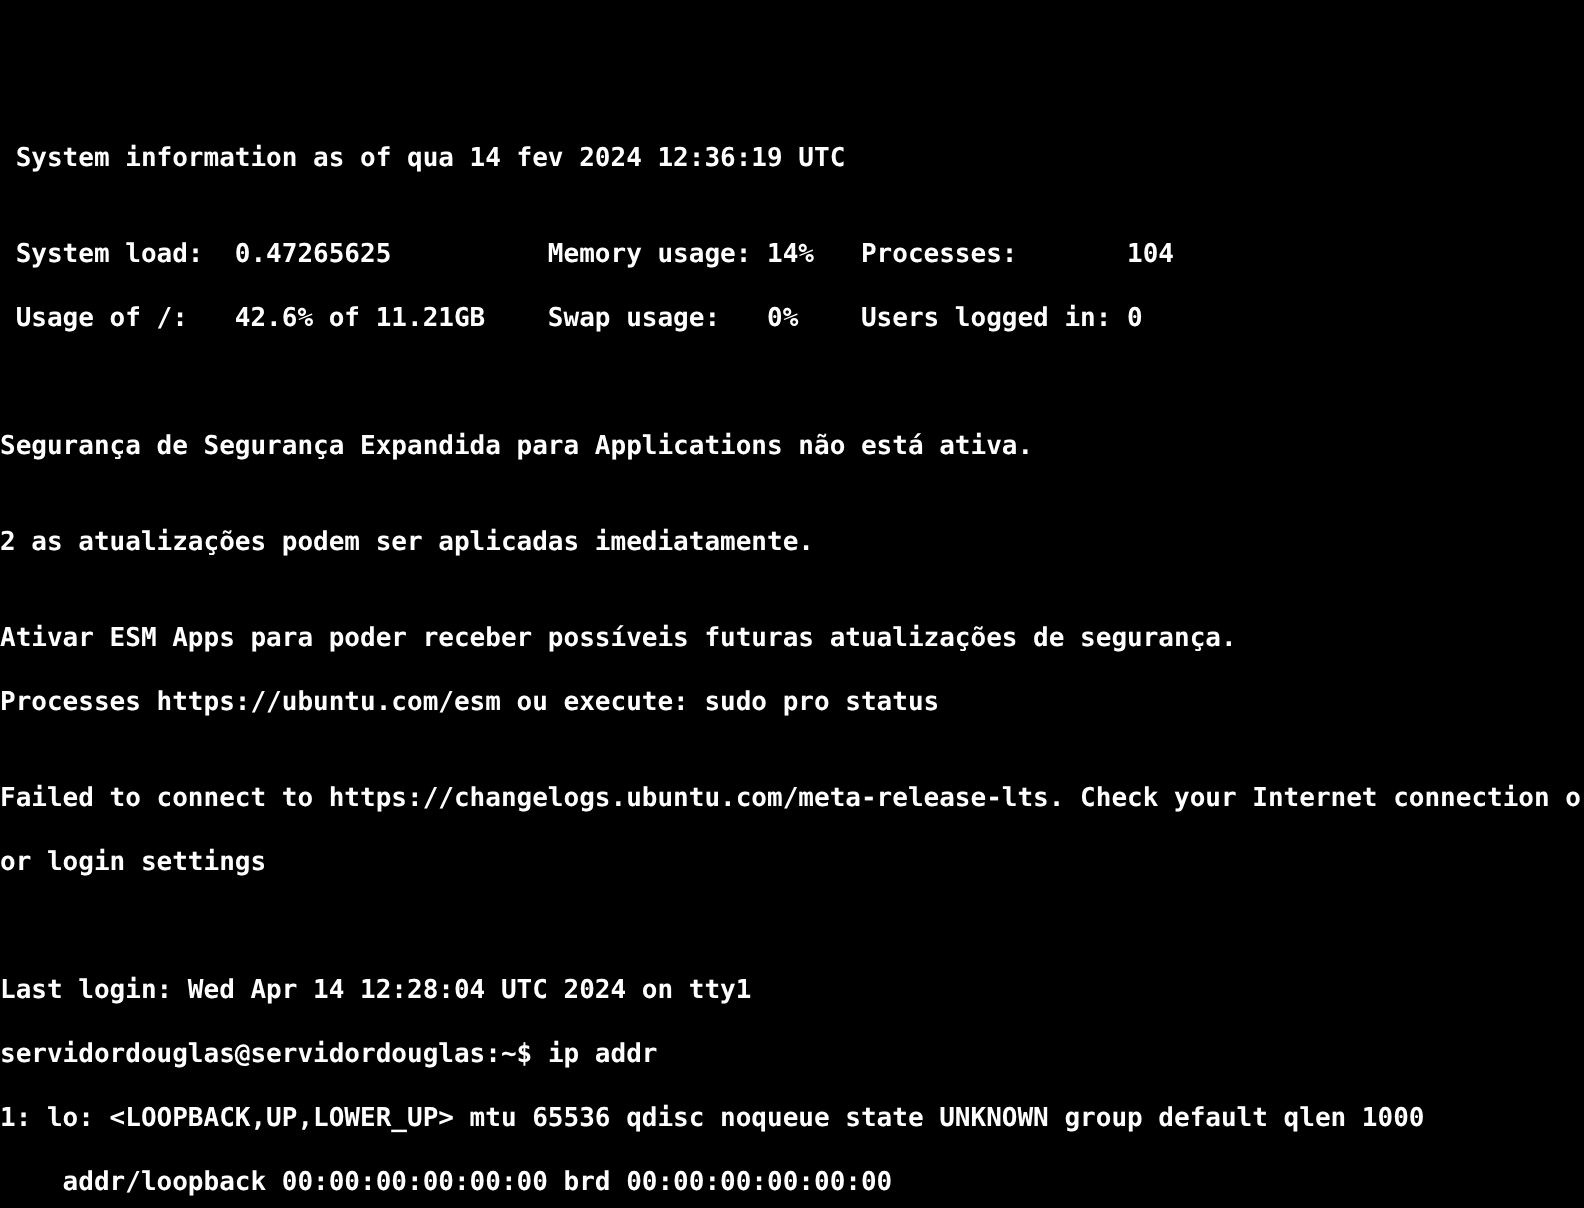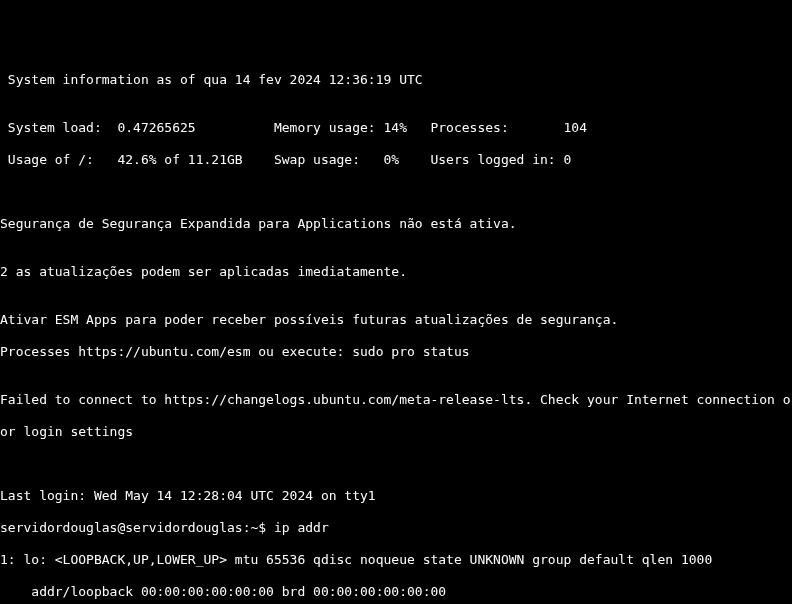--- a/index.html
+++ b/index.html
@@ -14,20 +14,21 @@
       font-size: 13px;
       line-height: 16px;
       padding: 8px 0 0 0;
       width: 792px;
       height: 604px;
       overflow: hidden;
       white-space: pre;
     }
     .line {
       white-space: pre;
+      font-weight: bold;
     }
   </style>
 </head>
 <body>
 
 
 
 <div class="line"> System information as of qua 14 fev 2024 12:36:19 UTC</div>
 <div class="line"></div>
 <div class="line"> System load:  0.47265625          Memory usage: 14%   Processes:       104</div>
@@ -38,21 +39,21 @@
 <div class="line"></div>
 <div class="line">2 as atualizações podem ser aplicadas imediatamente.</div>
 <div class="line"></div>
 <div class="line">Ativar ESM Apps para poder receber possíveis futuras atualizações de segurança.</div>
 <div class="line">Processes https://ubuntu.com/esm ou execute: sudo pro status</div>
 <div class="line"></div>
 <div class="line">Failed to connect to https://changelogs.ubuntu.com/meta-release-lts. Check your Internet connection o</div>
 <div class="line">or login settings</div>
 <div class="line"></div>
 <div class="line"></div>
-<div class="line">Last login: Wed May 14 12:28:04 UTC 2024 on tty1</div>
+<div class="line">Last login: Wed Apr 14 12:28:04 UTC 2024 on tty1</div>
 <div class="line"><span>servidordouglas@servidordouglas:~$ </span><span>ip addr</span></div>
 <div class="line">1: lo: &lt;LOOPBACK,UP,LOWER_UP&gt; mtu 65536 qdisc noqueue state UNKNOWN group default qlen 1000</div>
 <div class="line">    addr/loopback 00:00:00:00:00:00 brd 00:00:00:00:00:00</div>
 
 
 
 
 
 
 

